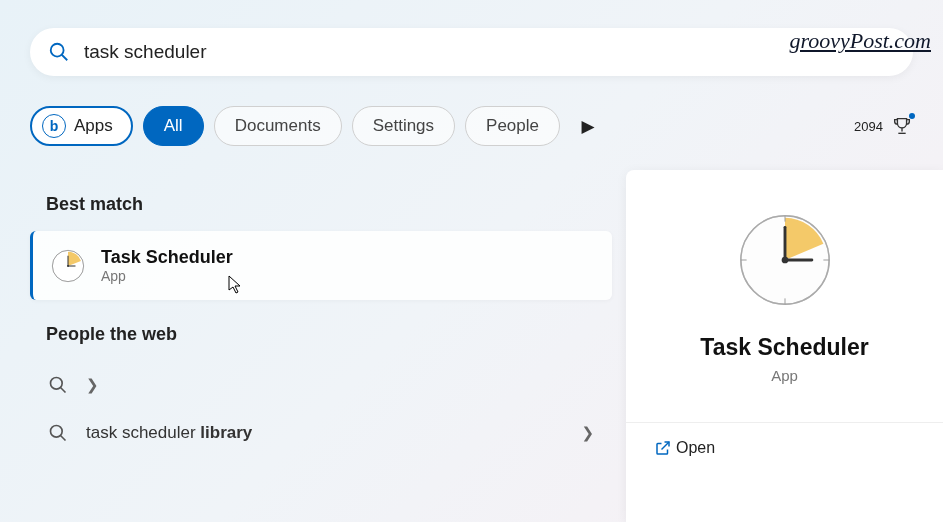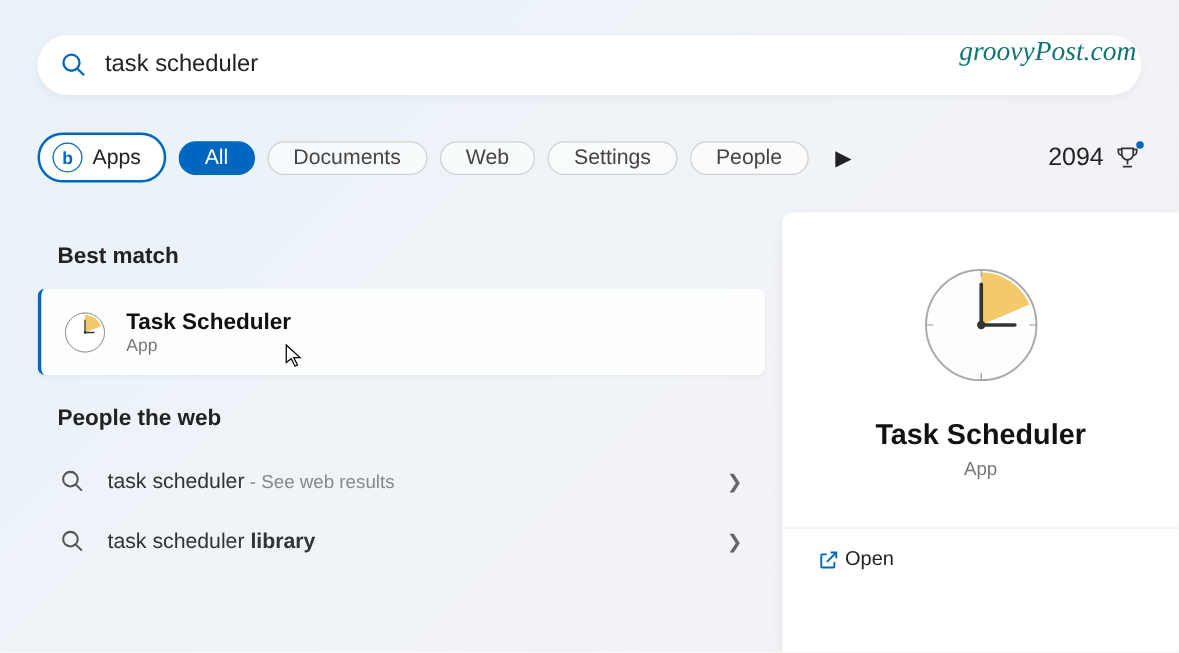--- a/index.html
+++ b/index.html
@@ -6,26 +6,27 @@
     body {
       width: 943px;
       height: 522px;
       background: linear-gradient(135deg, #e8f2f8 0%, #f0f4f8 50%, #f8f0f4 100%);
       overflow: hidden;
       position: relative;
     }
     .watermark {
       position: absolute;
       top: 28px;
-      right: 34px;
-      color: #0f766e;
+      right: 12px;
+      color: #0f172a;
       font-size: 22px;
       font-style: italic;
       font-family: Georgia, serif;
       z-index: 100;
+      text-decoration: underline;
     }
     .search-bar {
       position: absolute;
       top: 28px;
       left: 30px;
       right: 30px;
       height: 48px;
       background: #fff;
       border-radius: 24px;
       display: flex;
@@ -71,21 +72,21 @@
       border-radius: 50%;
       border: 1.5px solid #0067C0;
       display: flex;
       align-items: center;
       justify-content: center;
       color: #0067C0;
       font-size: 14px;
       font-weight: bold;
     }
     .filter-pill {
-      height: 27px;
+      height: 40px;
       padding: 0 20px;
       border: 1px solid #d0d0d0;
       border-radius: 20px;
       background: rgba(255,255,255,0.6);
       display: flex;
       align-items: center;
       font-size: 17px;
       color: #444;
       cursor: pointer;
     }
@@ -102,21 +103,21 @@
       font-size: 17px;
       cursor: pointer;
       color: #222;
       margin-left: 4px;
     }
     .rewards {
       margin-left: auto;
       display: flex;
       align-items: center;
       gap: 8px;
-      font-size: 20px;
+      font-size: 13px;
       color: #222;
     }
     .trophy-icon { position: relative; width: 22px; height: 22px; }
     .trophy-dot {
       position: absolute;
       top: -2px;
       right: -2px;
       width: 6px;
       height: 6px;
       background: #0067C0;
@@ -206,21 +207,20 @@
   <input class="search-input" value="task scheduler" style="">
 </div>
 
 <div class="filter-row">
   <div class="chat-pill">
     <div class="bing-icon">b</div>
     <span>Apps</span>
   </div>
   <div class="filter-pill active">All</div>
   <div class="filter-pill">Documents</div>
-  <div class="filter-pill">Web</div>
   <div class="filter-pill">Settings</div>
   <div class="filter-pill">People</div>
   <div class="arrow-btn">▶</div>
   <div class="rewards">
     <span>2094</span>
     <div class="trophy-icon">
       <svg viewBox="0 0 24 24" fill="none" stroke="#333" stroke-width="1.5" width="22" height="22">
         <path d="M7 4h10v5a5 5 0 01-10 0V4z"></path>
           <path d="M7 5H4v2a3 3 0 003 3M17 5h3v2a3 3 0 01-3 3"></path>
         <line x1="12" y1="14" x2="12" y2="18"></line>
@@ -252,23 +252,20 @@
       </svg>
     </div>
 
     <div class="section-heading">People the web</div>
 
     <div class="web-item">
       <svg class="search-glyph" viewBox="0 0 24 24" fill="none" stroke="#555" stroke-width="2">
         <circle cx="10" cy="10" r="7"></circle>
           <line x1="21" y1="21" x2="15" y2="15"></line>
       </svg>
-      <div class="web-item-text">
-        <span>task scheduler</span><span class="web-suffix"> - See web results</span>
-      </div>
       <span class="chevron">❯</span>
     </div>
 
     <div class="web-item">
       <svg class="search-glyph" viewBox="0 0 24 24" fill="none" stroke="#555" stroke-width="2">
         <circle cx="10" cy="10" r="7"></circle>
           <line x1="21" y1="21" x2="15" y2="15"></line>
       </svg>
       <div class="web-item-text">
         <span>task scheduler </span><span class="web-strong">library</span>

